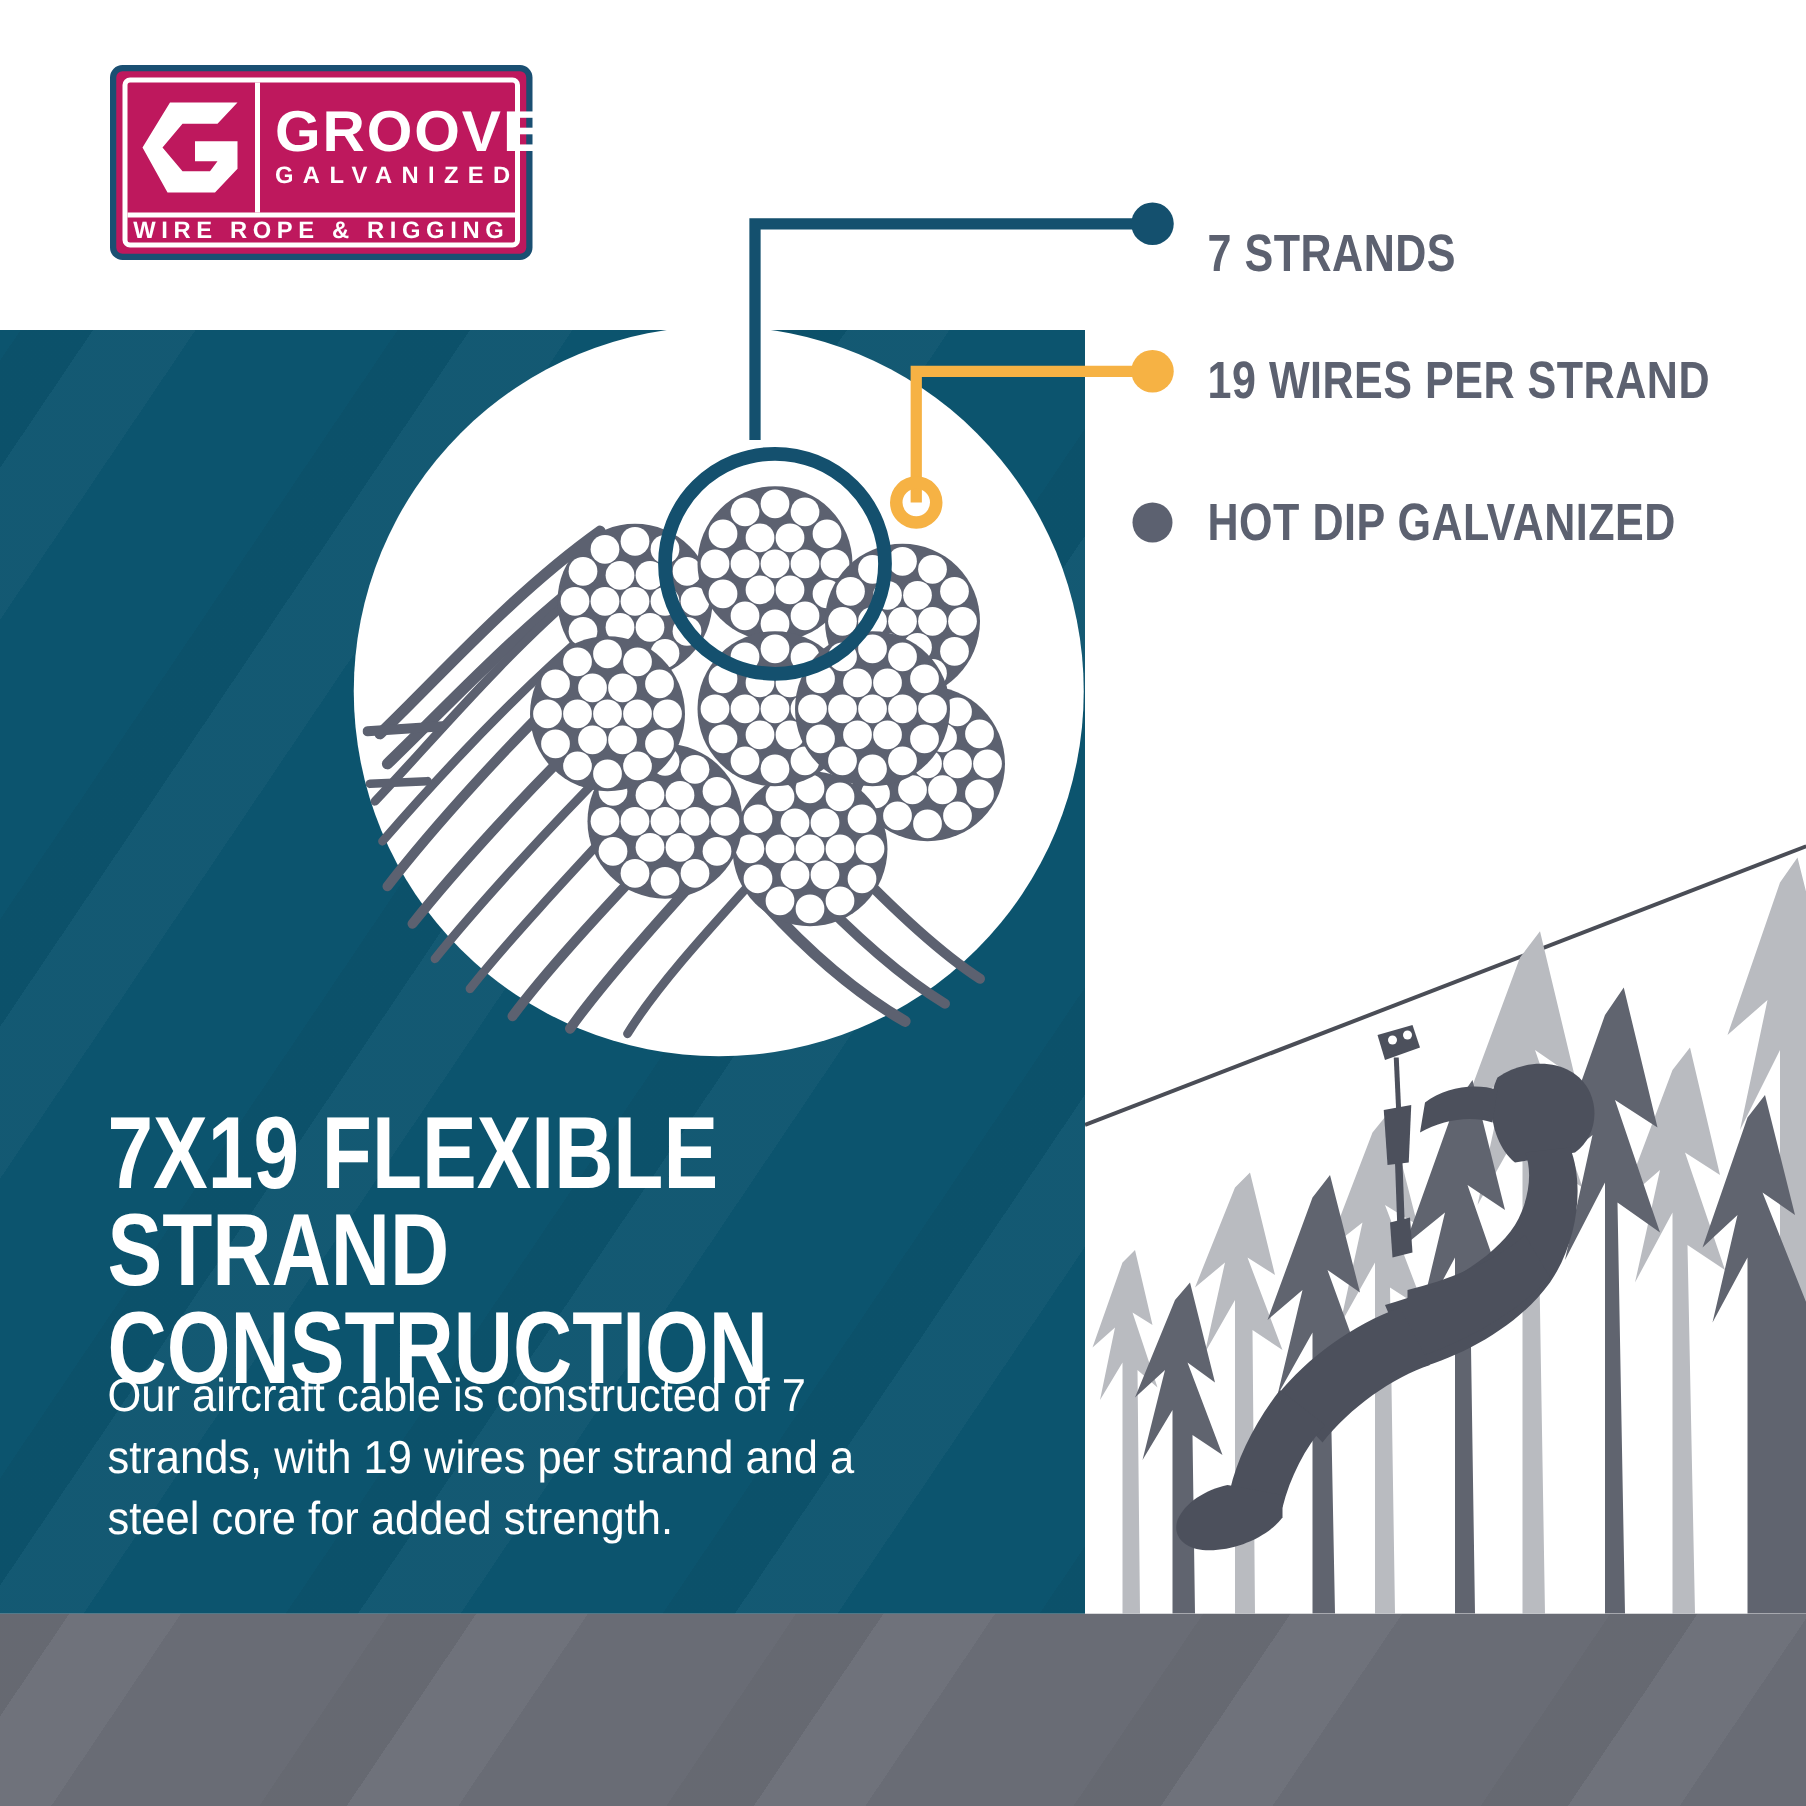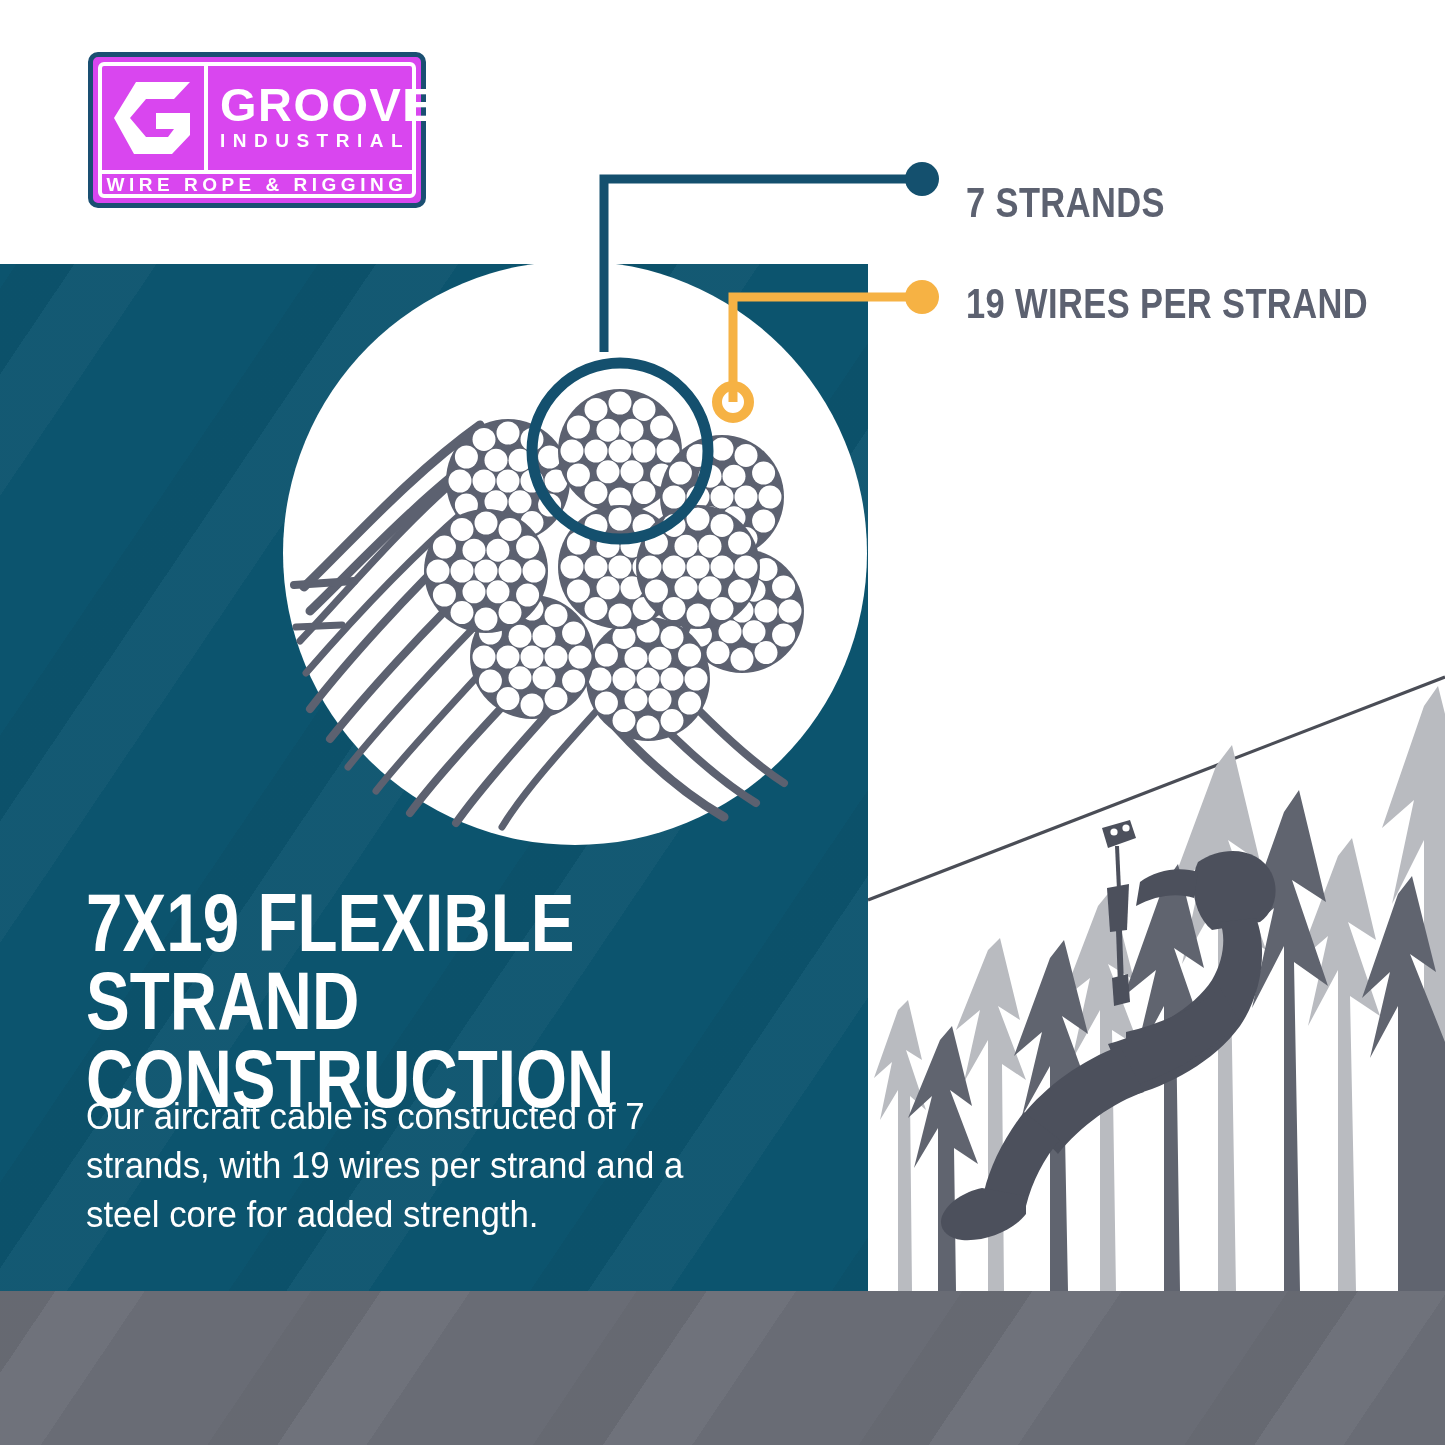--- a/index.html
+++ b/index.html
@@ -12,21 +12,21 @@
     overflow:hidden;
   }
 
   
   .logo-wrap{
     position:absolute;left:88px;top:52px;width:338px;height:156px;
   }
   .logo-frame{
     position:absolute;inset:0;
     border:5px solid #1a4f72;border-radius:10px;
-    background:#d946ef;
+    background:#be185d;
     box-sizing:border-box;
     padding-left:23px;
   }
   .logo-inner{
     position:absolute;left:5px;top:5px;right:5px;bottom:5px;
     border:4px solid #ffffff;border-radius:6px;
     box-sizing:border-box;
     display:flex;flex-direction:column;
   }
   .logo-top{
@@ -171,21 +171,21 @@
     <div class="logo-frame">
       <div class="logo-inner">
         <div class="logo-top">
           <div class="logo-mark">
             <svg width="82" height="76" viewBox="0 0 82 76">
               <path fill="#ffffff" d="M24 2 L78 2 L62 19 L34 19 L18 38 L34 57 L56 57 L62 49 L44 49 L44 33 L78 33 L78 55 L60 74 L22 74 L2 38 Z"></path>
             </svg>
           </div>
           <div class="logo-wordmark">
             <div class="logo-groove">GROOVE</div>
-            <div class="logo-industrial">INDUSTRIAL</div>
+            <div class="logo-industrial">GALVANIZED</div>
           </div>
         </div>
         <div class="logo-bottom">
           <div class="logo-tagline">WIRE ROPE &amp; RIGGING</div>
         </div>
       </div>
     </div>
   </div>
 
   <div class="scene">
@@ -325,20 +325,24 @@
   </div>
 
   <div class="callout" id="callout-0">
     <div class="dot" style="background:#14506e;opacity:0;"></div>
     <div class="ctext">7 STRANDS</div>
   </div>
   <div class="callout" id="callout-1">
     <div class="dot" style="background:#f6b244;opacity:0;"></div>
     <div class="ctext">19 WIRES PER STRAND</div>
   </div>
+  <div class="callout" id="callout-2">
+    <div class="dot" style="background:#5c6170;"></div>
+    <div class="ctext">HOT DIP GALVANIZED</div>
+  </div>
 
   <div class="headline">
     <span>7X19 FLEXIBLE</span>
     <span class="l2">STRAND CONSTRUCTION</span>
   </div>
   <div class="body-copy">Our aircraft cable is constructed of 7 strands, with 19 wires per strand and a steel core for added strength.</div>
 
   <div class="bottom-bar">
     <div class="streaks"></div>
   </div>

